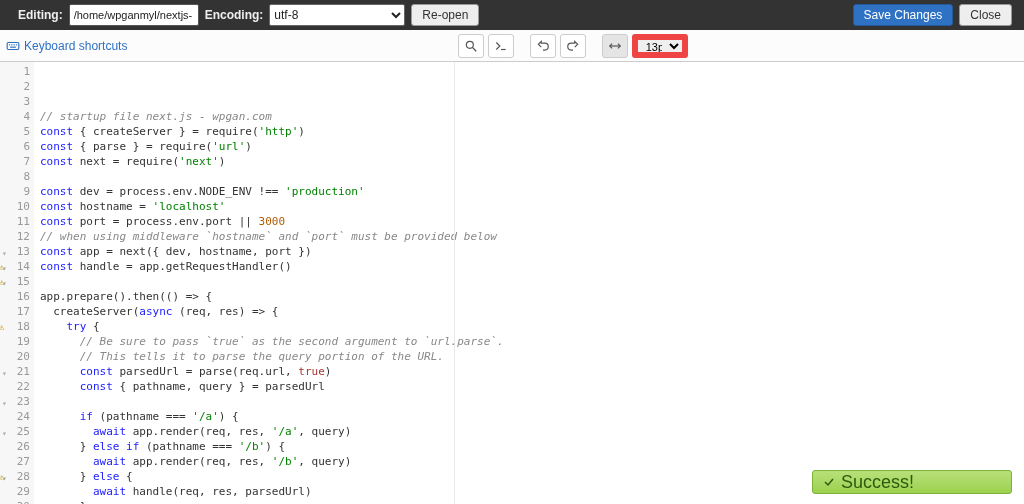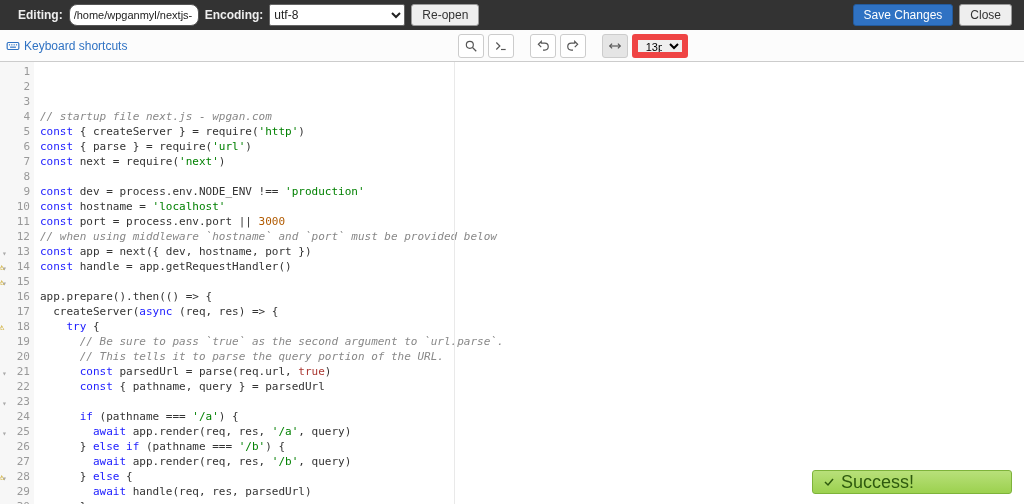--- a/index.html
+++ b/index.html
@@ -5,21 +5,21 @@
   * { box-sizing: border-box; margin: 0; padding: 0; }
   html, body { width: 1024px; height: 504px; font-family: Arial, sans-serif; background:#fff; }
   
   .topbar {
     display:flex; align-items:center; height:30px; background:#333; color:#fff;
     padding:0 12px; font-size:12px;justify-content:center;
   }
   .topbar .label { font-weight:bold; padding:0 6px; white-space:nowrap; color:#eee; }
   .topbar input.path {
     height:22px; width:130px; border:1px solid #555; background:#fff; color:#222;
-    padding:2px 4px; font-size:11px; border-radius:8px;
+    padding:2px 4px; font-size:11px; border-radius:2px;
   }
   .topbar select.enc {
     height:22px; width:136px; border:1px solid #666; background:#fff; color:#222;
     font-size:12px; border-radius:2px; margin-left:0;
   }
   .btn {
     height:22px; padding:0 10px; border:1px solid #999; border-radius:3px;
     background:#eee; color:#333; font-size:12px; cursor:pointer;
     display:inline-flex; align-items:center; margin-left:6px;
   }

